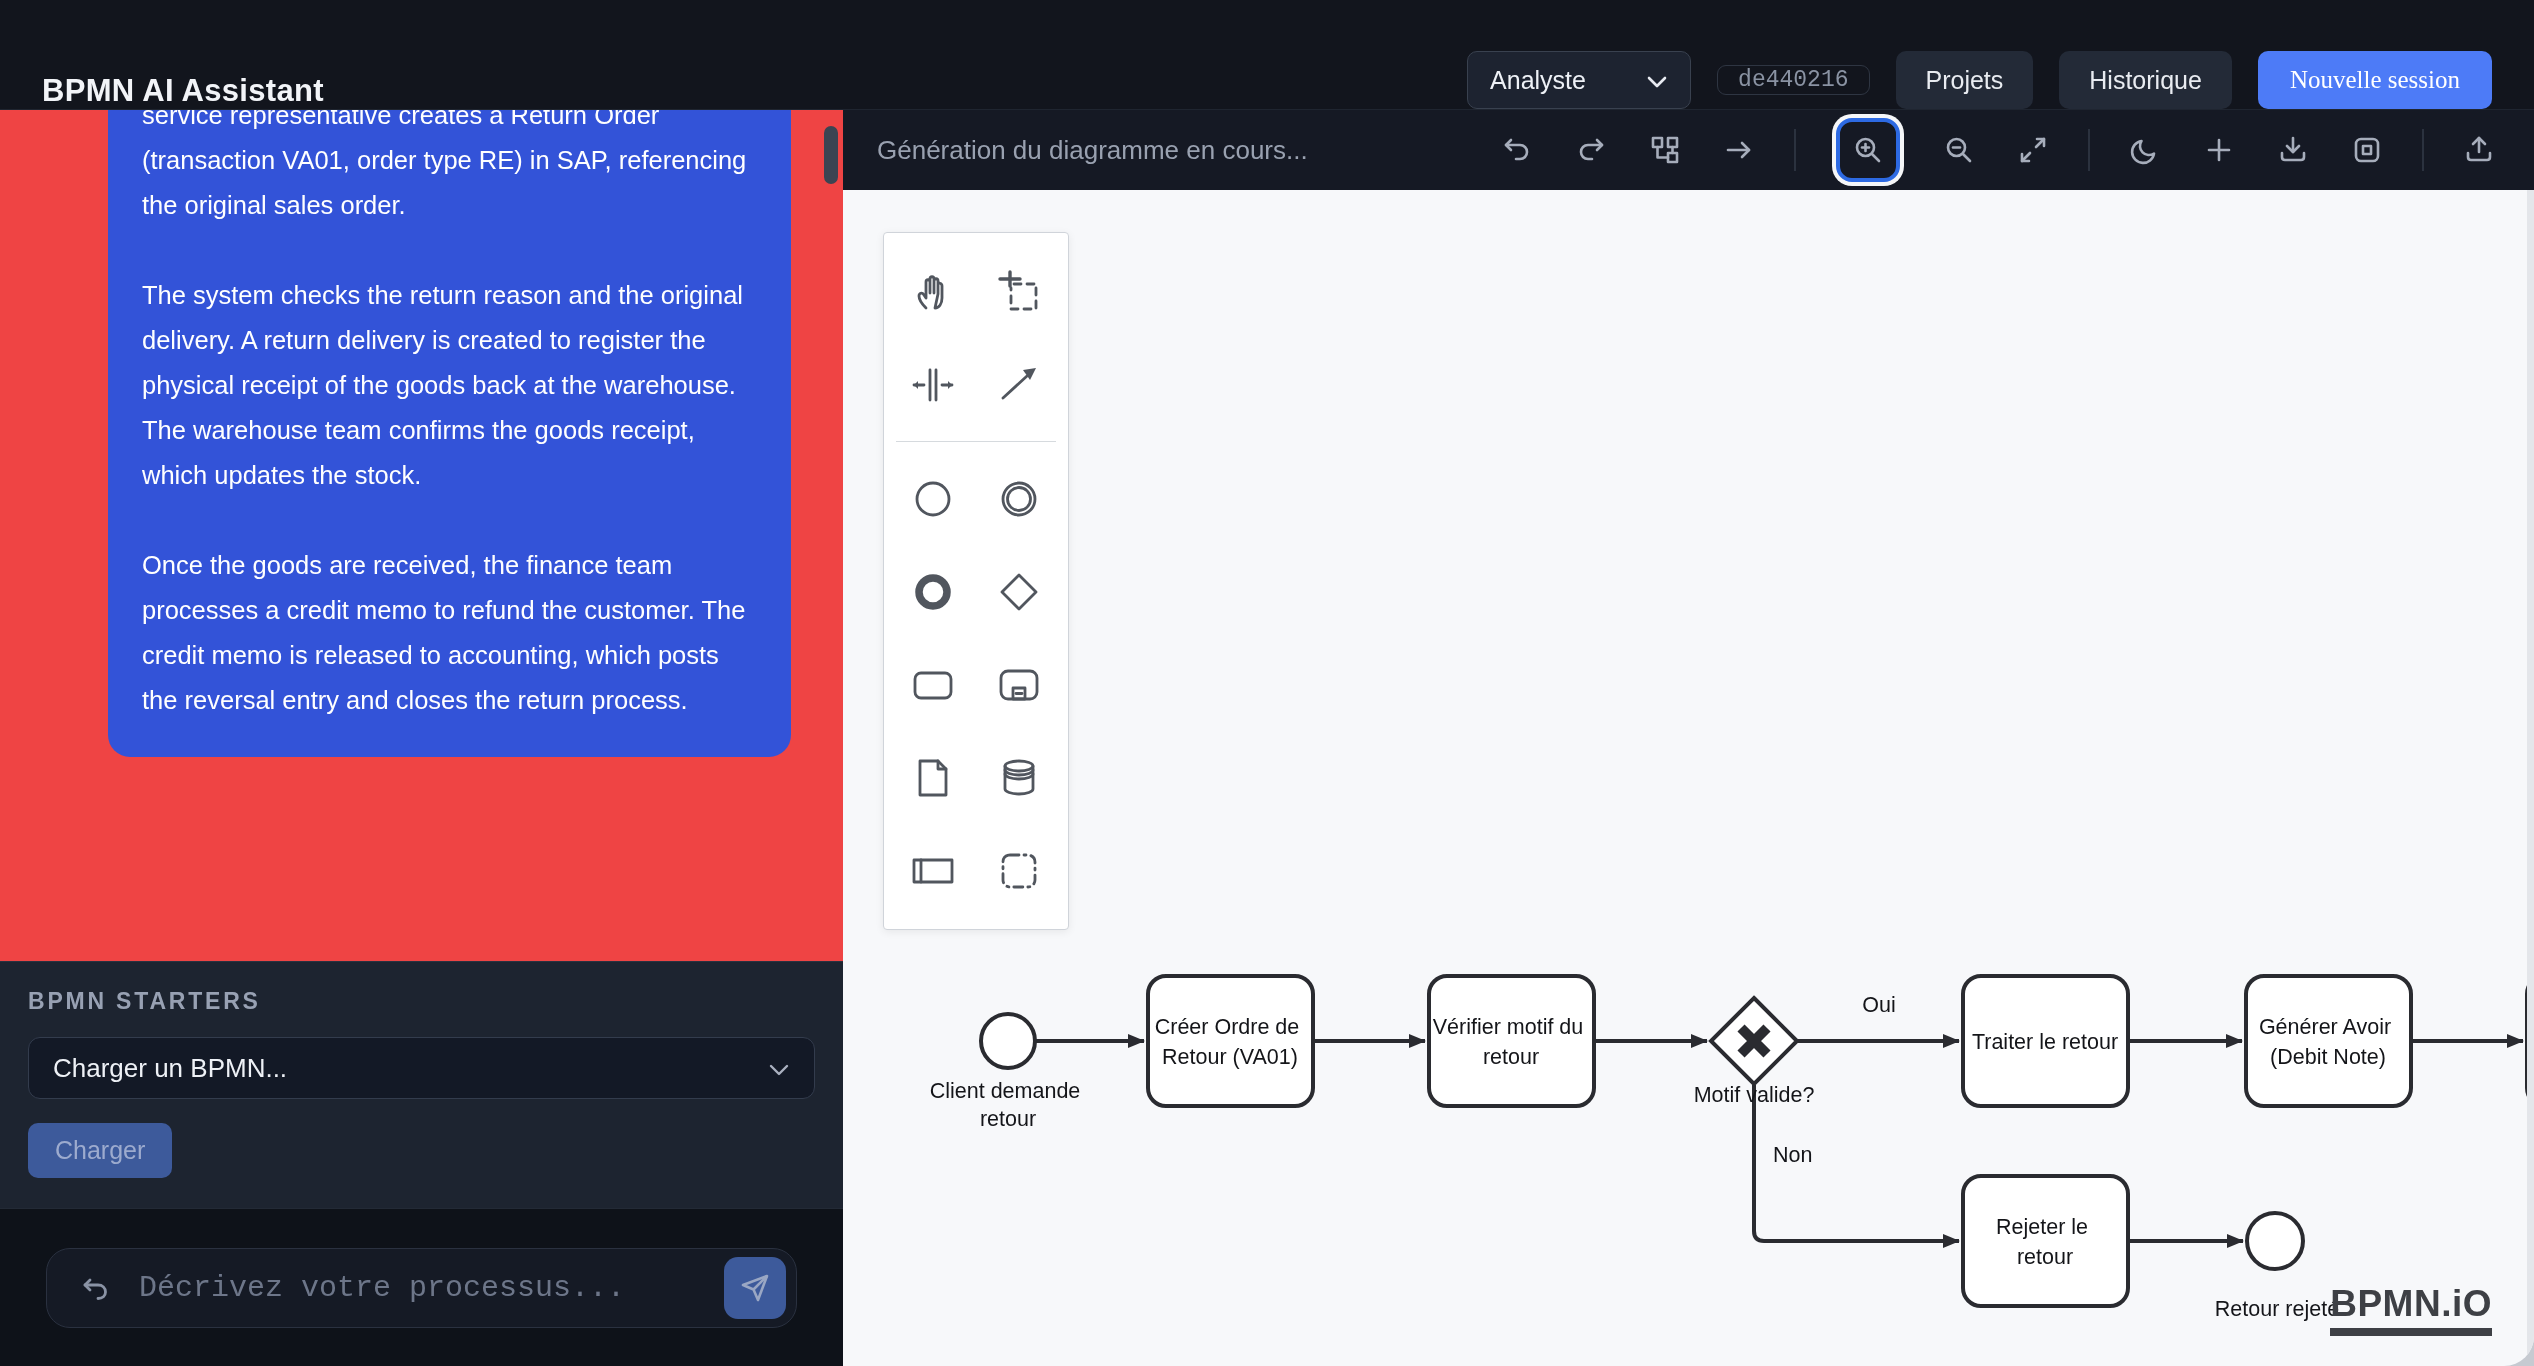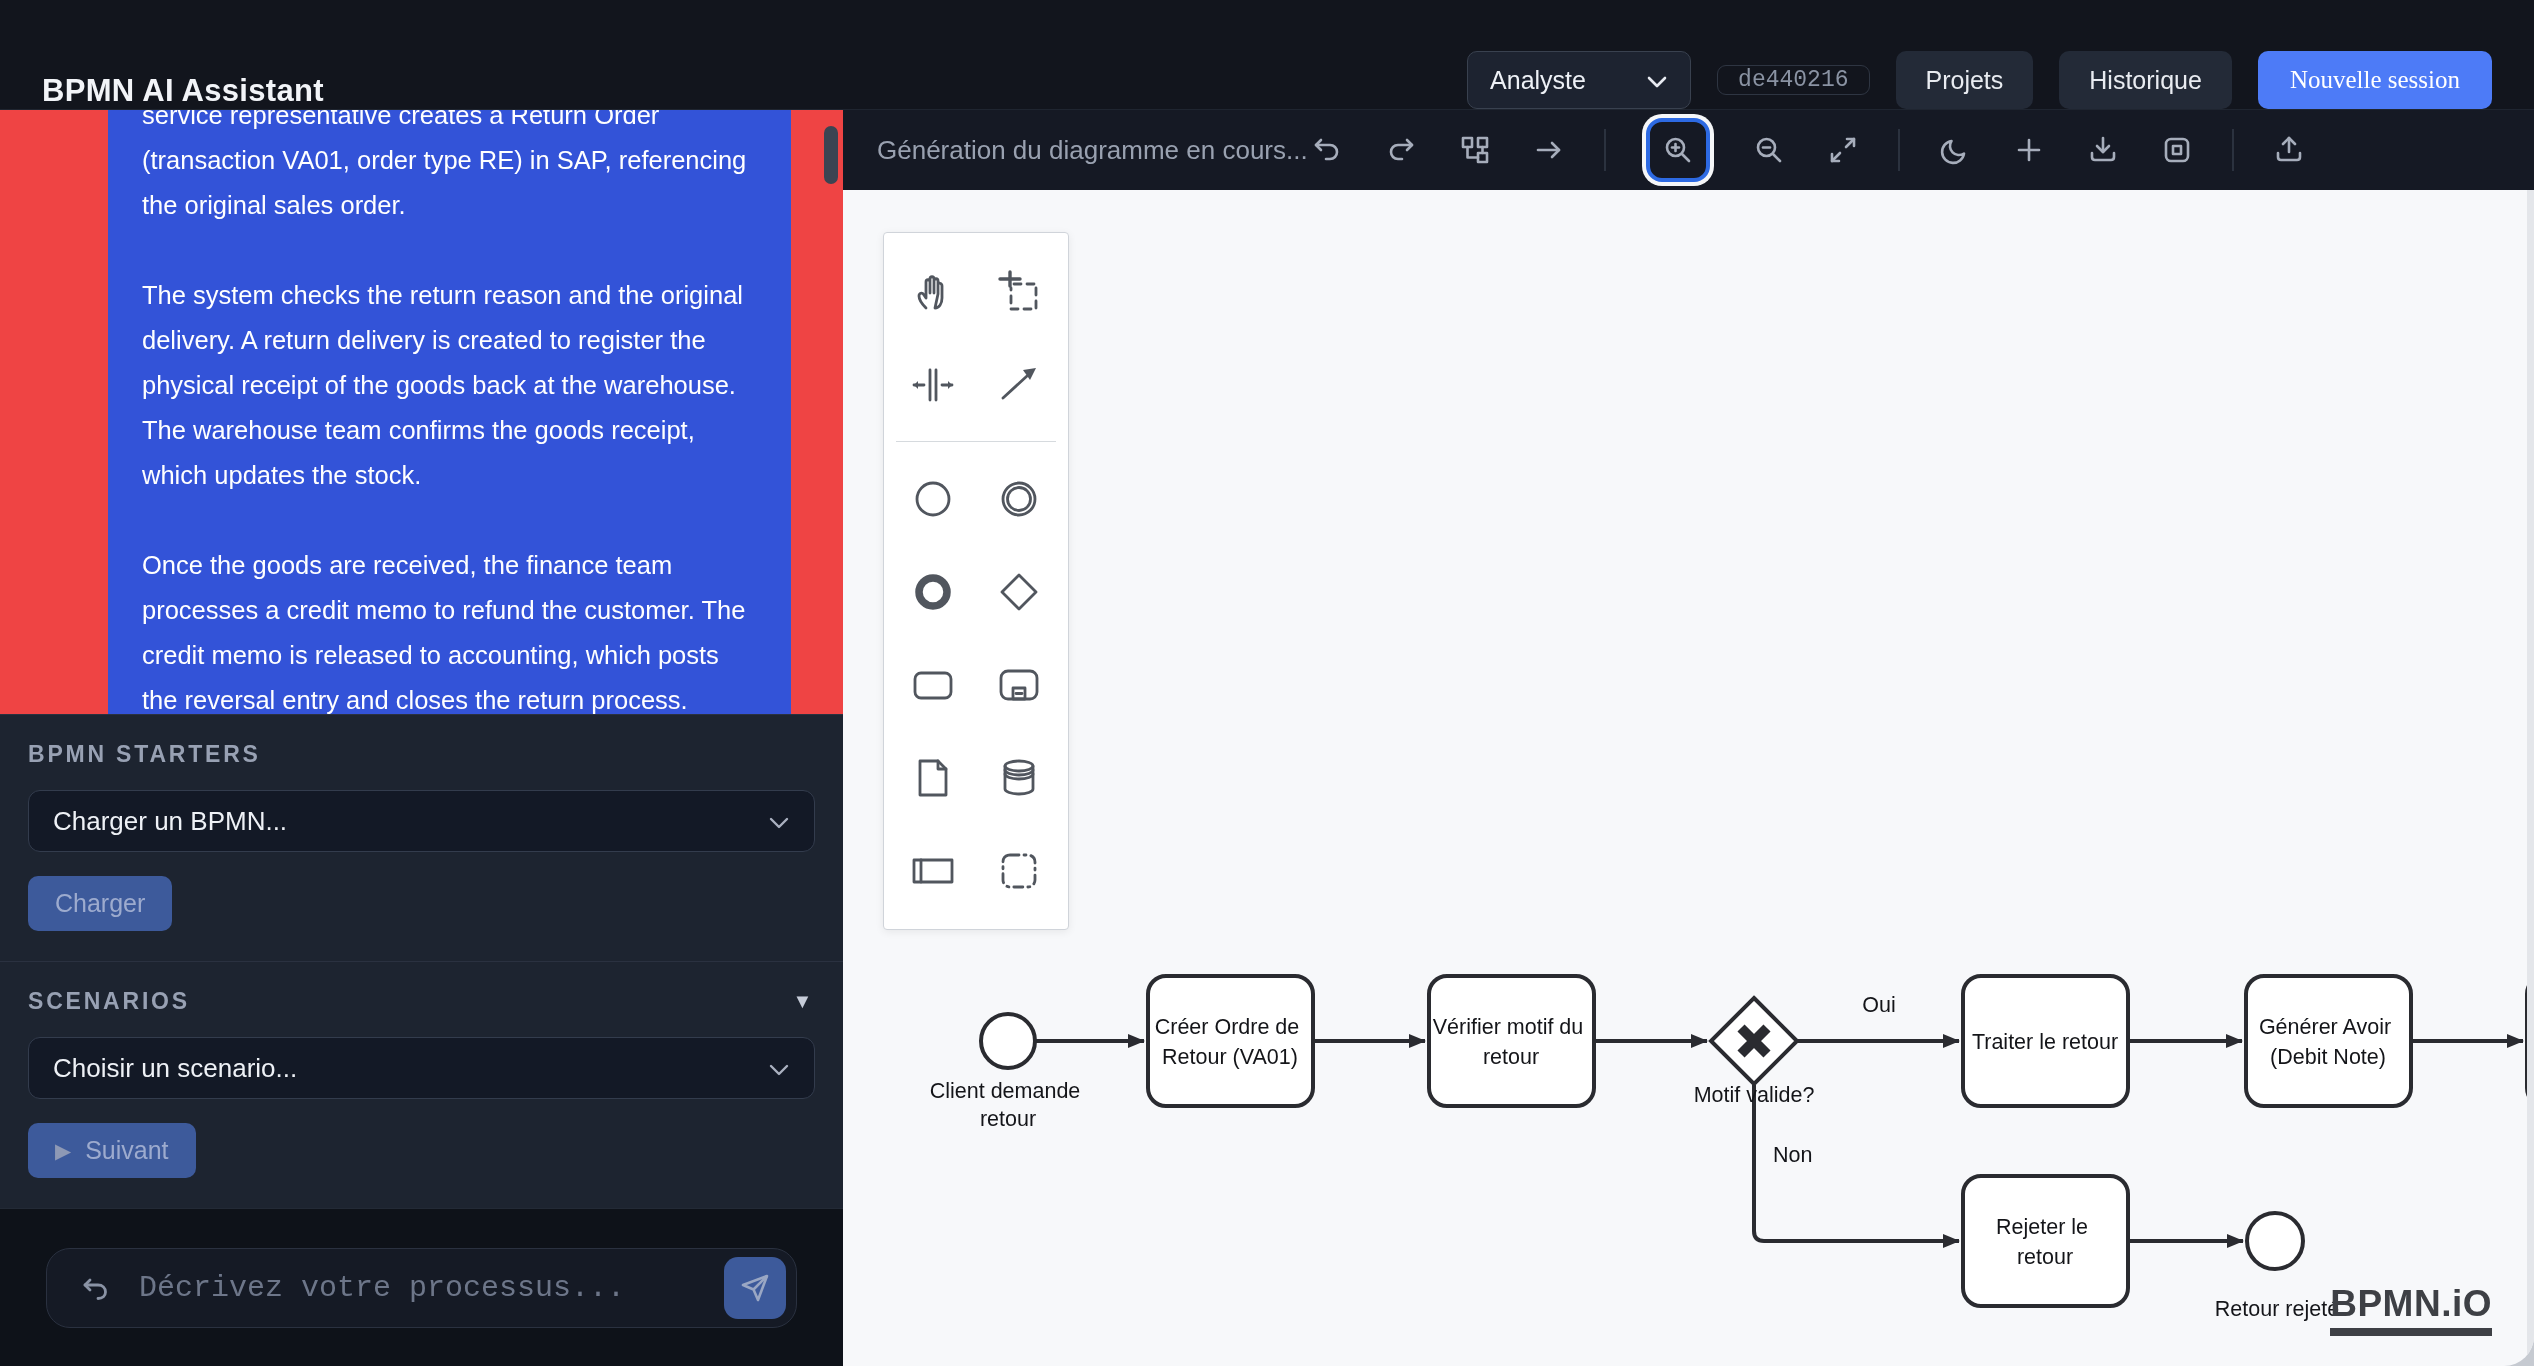--- a/index.html
+++ b/index.html
@@ -47,21 +47,21 @@
   .composer-box { flex:1; height:80px; background:#151a25; border:1px solid #2a3140; border-radius:24px;
     display:flex; align-items:center; gap:26px; padding:0 10px 0 30px; }
   .composer-box input { flex:1; background:transparent; border:none; outline:none; color:#e8ebf2; font-size:30px;font-family:Liberation Mono, monospace; }
   .composer-box input::placeholder { color:#6d7689; }
   .send-btn { width:62px; height:62px; flex:0 0 62px; border-radius:14px; background:#3d5a9b;
     display:flex; align-items:center; justify-content:center; cursor:pointer; }
 
   
   .canvas-col { flex:1; min-width:0; display:flex; flex-direction:column; }
   .canvas-toolbar { height:80px; flex:0 0 80px; background:#151924; display:flex; align-items:center;
-    justify-content:flex-start; padding:0 36px 0 34px; }
+    justify-content:space-between; padding:0 36px 0 34px; }
   .status-text { color:#99a1b0; font-size:26px; }
   .tools { display:flex; align-items:center; gap:36px; }
   .tool { width:38px; height:38px; display:flex; align-items:center; justify-content:center; cursor:pointer; }
   .tool svg { stroke:#a6adbb; fill:none; stroke-width:2.6; stroke-linecap:round; stroke-linejoin:round; }
   .tool-active { width:64px; height:64px; border:4px solid #2d6ae3; border-radius:16px; background:#151924;
     box-shadow:0 0 0 4px #f5f6f8; display:flex; align-items:center; justify-content:center; margin:0 4px; cursor:pointer; }
   .tool-sep { width:2px; height:42px; background:#2b323f; }
 
   .canvas-wrap { flex:1; position:relative; background:#c6cad1; min-height:0; }
   .canvas { position:absolute; inset:0; background:#f7f8fa; border-bottom-right-radius:30px; overflow:hidden; }
@@ -126,38 +126,20 @@
           <span>Charger un BPMN...</span>
           <span>
             <svg width="22" height="14" viewBox="0 0 22 14">
                 <path d="M3 3 L11 11 L19 3" fill="none" stroke="#aab1c0" stroke-width="2.4" stroke-linecap="round" stroke-linejoin="round"></path>
               </svg>
           </span>
         </div>
         <button class="btn-muted">Charger</button>
       </div>
 
-      <div class="panel">
-        <div class="panel-title">
-          <span>SCENARIOS</span>
-          <span class="collapse-caret">▼</span>
-        </div>
-        <div class="select">
-          <span>Choisir un scenario...</span>
-          <span>
-            <svg width="22" height="14" viewBox="0 0 22 14">
-                <path d="M3 3 L11 11 L19 3" fill="none" stroke="#aab1c0" stroke-width="2.4" stroke-linecap="round" stroke-linejoin="round"></path>
-              </svg>
-          </span>
-        </div>
-        <button class="btn-muted">
-          <span class="play-glyph">▶</span>
-          <span>Suivant</span>
-        </button>
-      </div>
 
       <div class="composer">
         <div class="composer-box">
           <span>
             <svg width="36" height="36" viewBox="0 0 36 36" style="display:block">
               <path d="M13 10 L8 15 L13 20" fill="none" stroke="#8a93a5" stroke-width="2.8" stroke-linecap="round" stroke-linejoin="round"></path>
               <path d="M8 15 H21 C25.5 15 28.5 18 28.5 22 C28.5 26 25.5 28.5 21 28.5" fill="none" stroke="#8a93a5" stroke-width="2.8" stroke-linecap="round" stroke-linejoin="round"></path>
             </svg>
           </span>
           <input type="text" placeholder="Décrivez votre processus..." style="">

